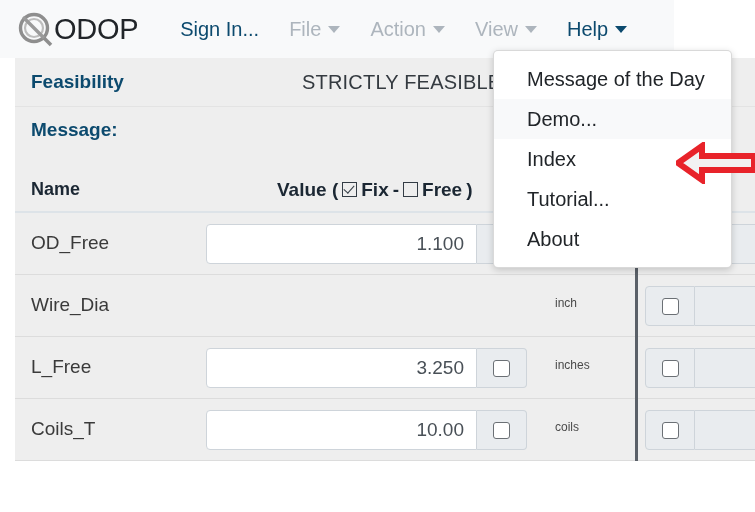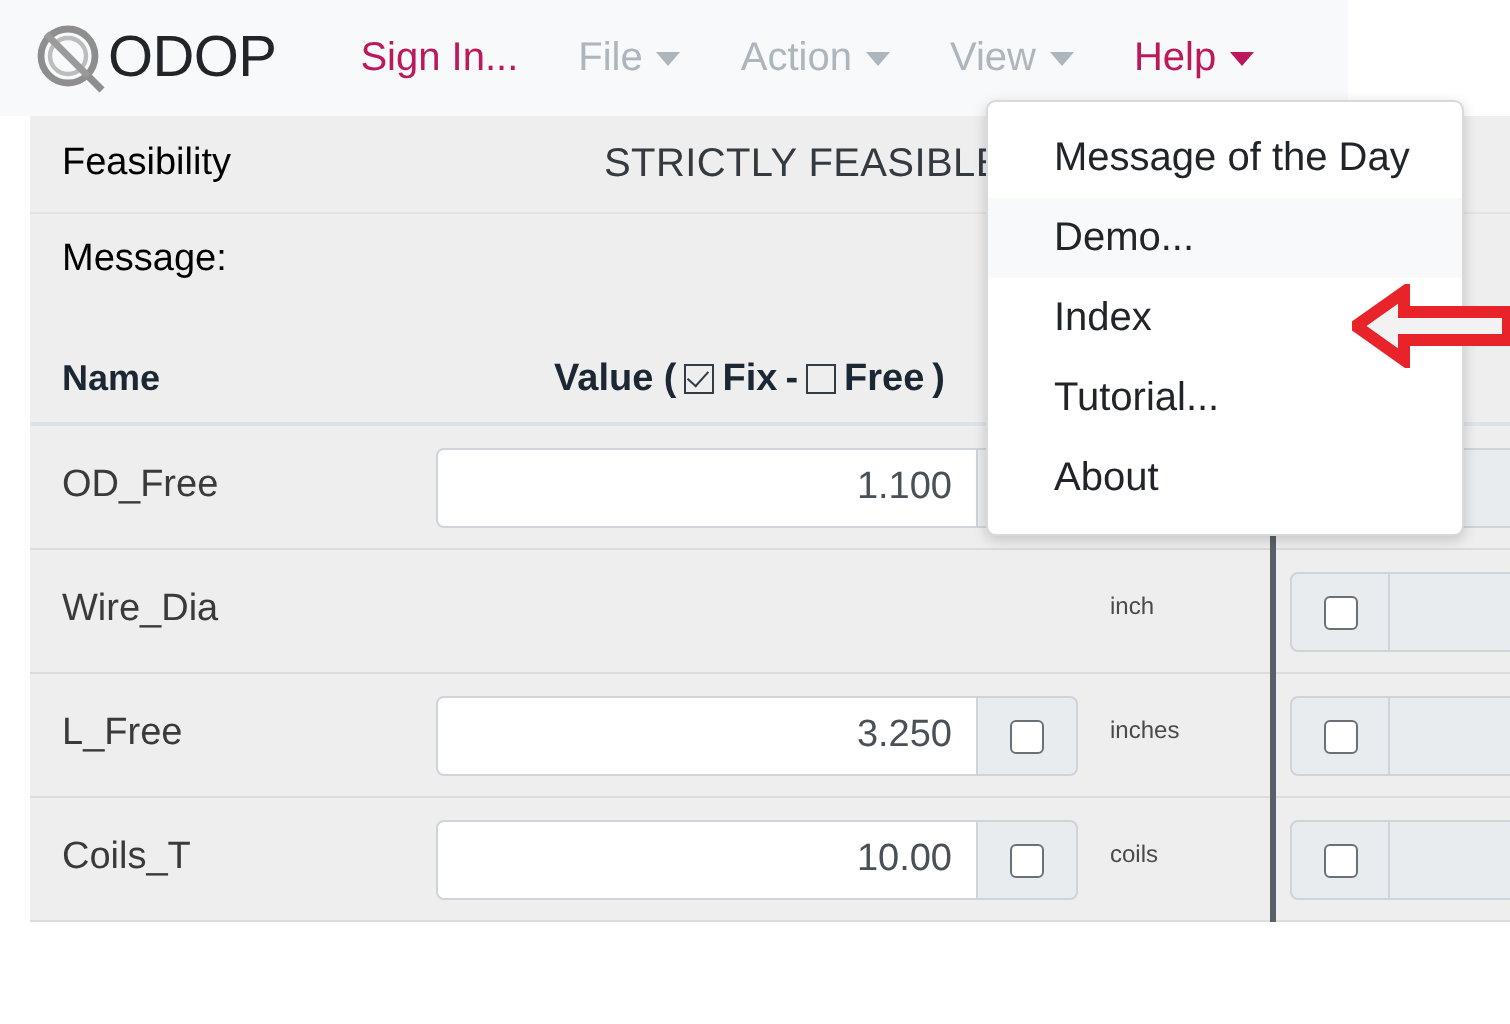--- a/index.html
+++ b/index.html
@@ -39,21 +39,21 @@
     margin-left: -2px;
   }
   .nav-item {
     font-size: 20px;
     color: #adb5bd;
     margin-right: 30px;
     white-space: nowrap;
     display: flex; align-items: center;
     cursor: pointer;
   }
-  .nav-item.dark { color: #be185d; }
+  .nav-item.dark { color: #0c4a6e; }
   .caret {
     display: inline-block;
     margin-left: 7px;
     width: 0; height: 0;
     border-left: 6px solid transparent;
     border-right: 6px solid transparent;
     border-top: 7px solid currentColor;
   }
 
   
@@ -65,21 +65,21 @@
   }
   .panel { background: #eeeeee; }
 
   .row-feas {
     height: 49px;
     display: flex; align-items: center;
     border-bottom: 1px solid #e3e3e3;
     padding: 0 16px;
   }
   .lbl-bold {
-    font-size: 19px; font-weight: normal; color: #000000;
+    font-size: 19px; font-weight: bold; color: #0c4a6e;
   }
   .feas-val {
     position: absolute; left: 287px;
     font-size: 20px; color: #343a40;
     letter-spacing: 0.2px;
   }
   .row-msg {
     height: 61px;
     display: flex; align-items: flex-start;
     padding: 12px 16px 0 16px;
@@ -148,21 +148,21 @@
     height: 62px;
     background: #eeeeee;
     position: relative;
     border-bottom: 1px solid #dcdcdc;
   }
   .drow .vname {
     position: absolute; left: 16px; top: 19px;
     font-size: 19px; color: #3a3a3a;
   }
   .ig {
-    position: absolute; left: 203px; top: 11px;
+    position: absolute; left: 191px; top: 11px;
     display: flex; align-items: stretch;
     height: 40px;
   }
   .ig .fld {
     width: 271px;
     background: #ffffff;
     border: 1px solid #ced4da;
     border-radius: 4px 0 0 4px;
     display: flex; align-items: center; justify-content: flex-end;
     padding-right: 12px;

